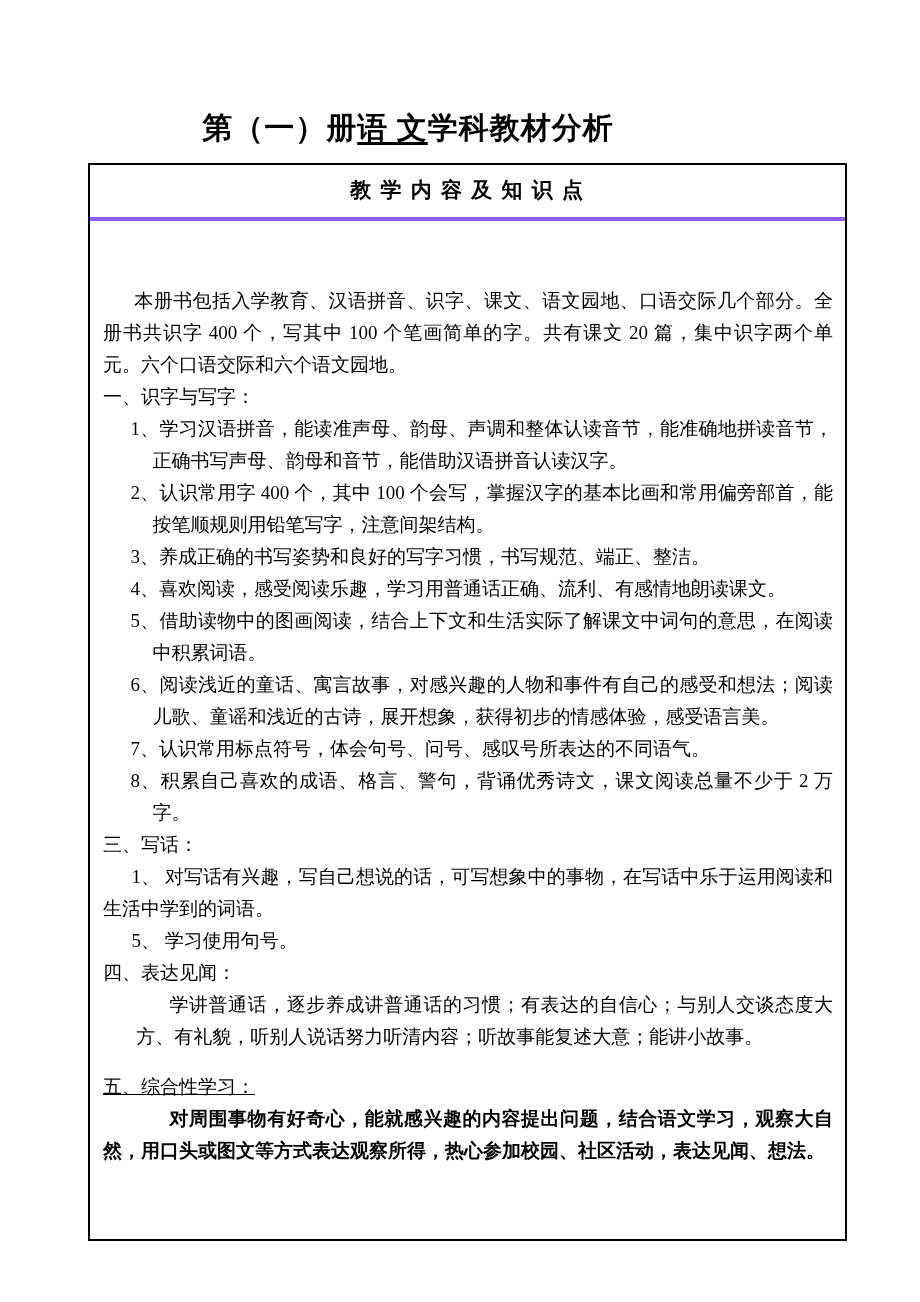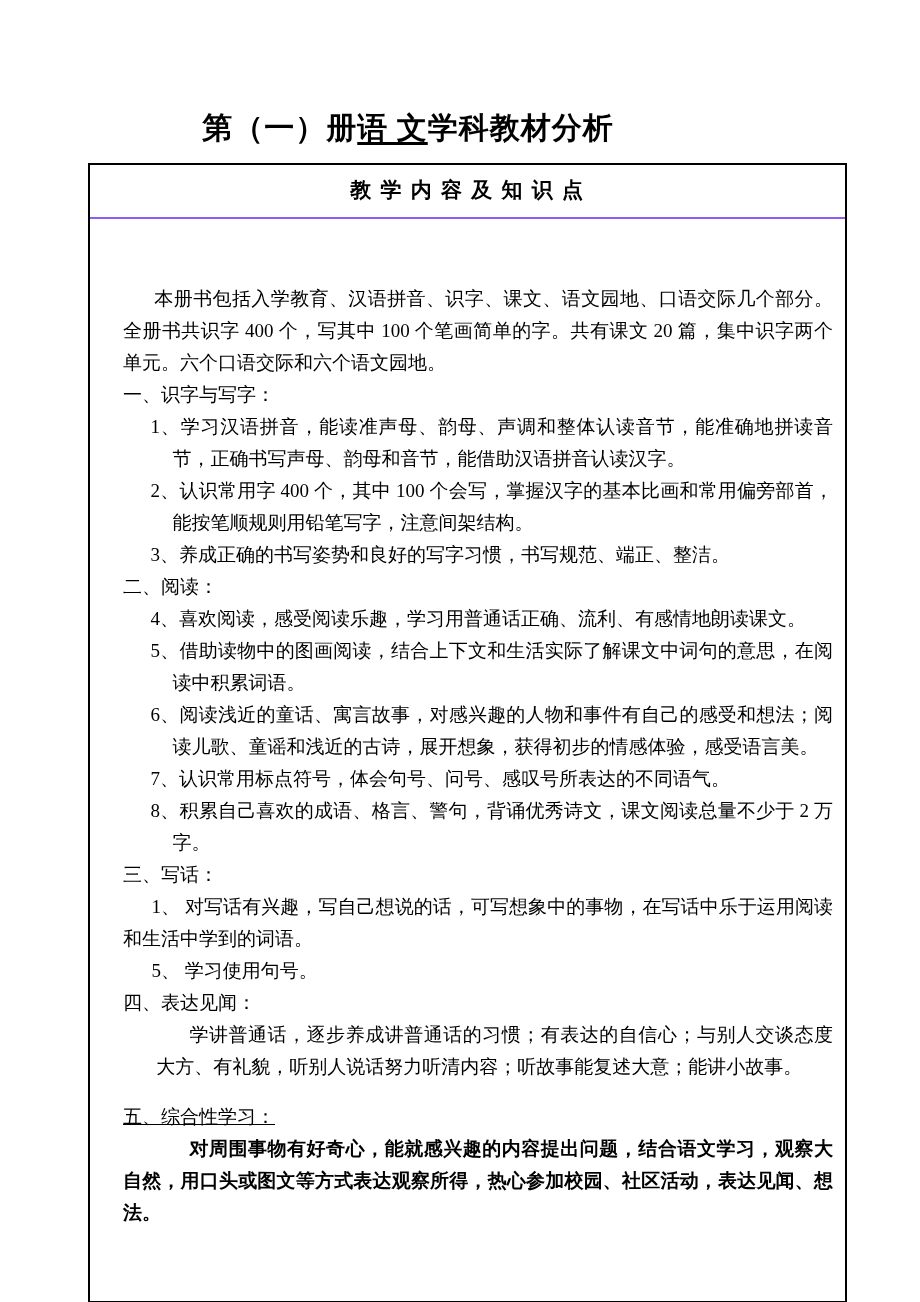--- a/index.html
+++ b/index.html
@@ -33,33 +33,32 @@
     text-underline-offset: 4px;
   }
   .content-table {
     margin-left: 88px;
     width: 759px;
     border: 2px solid #000000;
     box-sizing: border-box;
     background: #ffffff;
   }
   .header-cell {
-    border-bottom: 2px solid #8b5cf6;
+    border-bottom: 4px solid #8b5cf6;
     text-align: center;
     font-size: 21px;
     font-weight: bold;
     letter-spacing: 2px;
     padding: 11px 0 13px 0;
   }
   .body-cell {
     box-sizing: border-box;
     padding: 64px 12px 72px 13px;
     font-size: 19px;
     line-height: 32px;
-    margin-left: 20px;
   }
   .para {
     margin: 0;
     text-align: justify;
   }
   .para.intro      { text-indent: 1.65em; }
   .para.section    { text-indent: 0; }
   .para.item-hang  { padding-left: 2.6em; text-indent: -1.15em; }
   .para.item-flush { text-indent: 1.5em; }
   .para.sub-hang   { padding-left: 1.75em; text-indent: 1.75em; }
@@ -75,21 +74,20 @@
 
   <div class="content-table">
     <div class="header-cell">教 学 内 容 及 知 识 点</div>
     <div class="body-cell">
 
     <p class="para intro">本册书包括入学教育、汉语拼音、识字、课文、语文园地、口语交际几个部分。全册书共识字 400 个，写其中 100 个笔画简单的字。共有课文 20 篇，集中识字两个单元。六个口语交际和六个语文园地。</p>
         <p class="para section">一、识字与写字：</p>
         <p class="para item-hang">1、学习汉语拼音，能读准声母、韵母、声调和整体认读音节，能准确地拼读音节，正确书写声母、韵母和音节，能借助汉语拼音认读汉字。</p>
         <p class="para item-hang">2、认识常用字 400 个，其中 100 个会写，掌握汉字的基本比画和常用偏旁部首，能按笔顺规则用铅笔写字，注意间架结构。</p>
         <p class="para item-hang">3、养成正确的书写姿势和良好的写字习惯，书写规范、端正、整洁。</p>
-        <p class="para section">二、阅读：</p>
         <p class="para item-hang">4、喜欢阅读，感受阅读乐趣，学习用普通话正确、流利、有感情地朗读课文。</p>
         <p class="para item-hang">5、借助读物中的图画阅读，结合上下文和生活实际了解课文中词句的意思，在阅读中积累词语。</p>
         <p class="para item-hang">6、阅读浅近的童话、寓言故事，对感兴趣的人物和事件有自己的感受和想法；阅读儿歌、童谣和浅近的古诗，展开想象，获得初步的情感体验，感受语言美。</p>
         <p class="para item-hang">7、认识常用标点符号，体会句号、问号、感叹号所表达的不同语气。</p>
         <p class="para item-hang">8、积累自己喜欢的成语、格言、警句，背诵优秀诗文，课文阅读总量不少于 2 万字。</p>
         <p class="para section">三、写话：</p>
         <p class="para item-flush">1、 对写话有兴趣，写自己想说的话，可写想象中的事物，在写话中乐于运用阅读和生活中学到的词语。</p>
         <p class="para item-flush">5、 学习使用句号。</p>
         <p class="para section">四、表达见闻：</p>
         <p class="para sub-hang">学讲普通话，逐步养成讲普通话的习惯；有表达的自信心；与别人交谈态度大方、有礼貌，听别人说话努力听清内容；听故事能复述大意；能讲小故事。</p>

